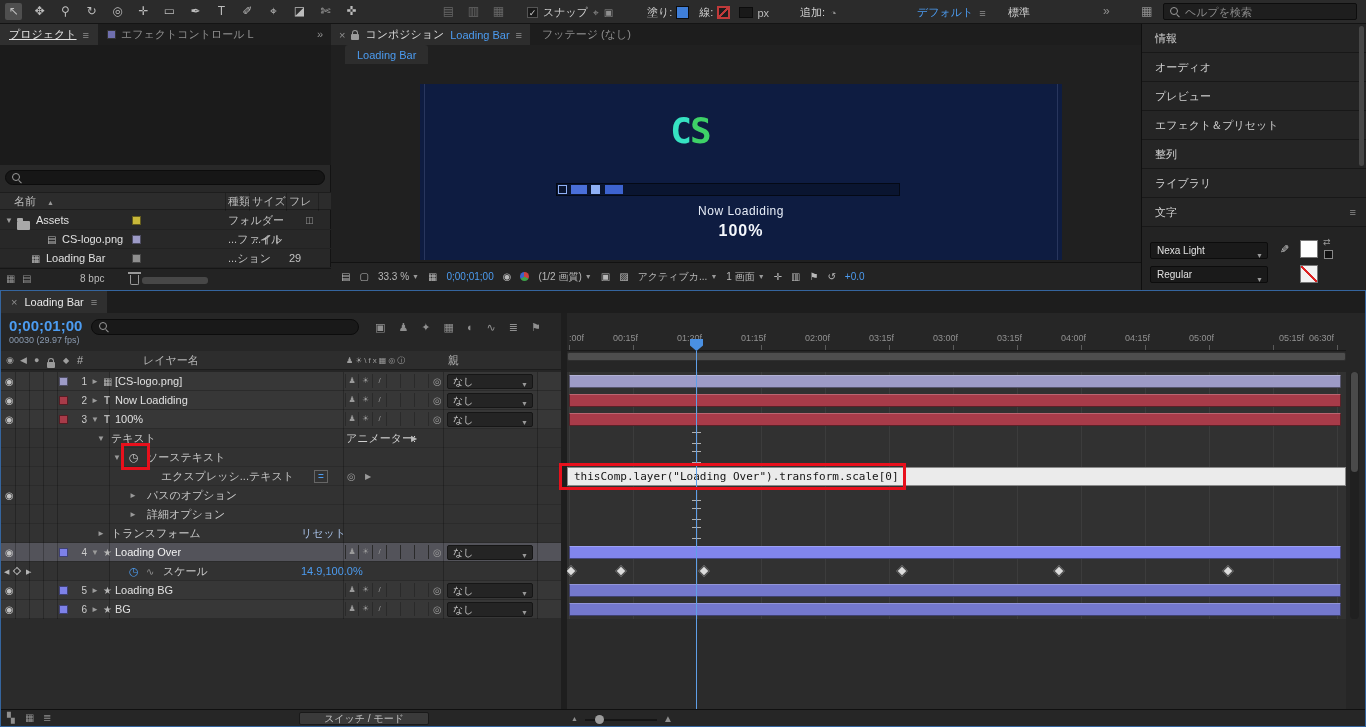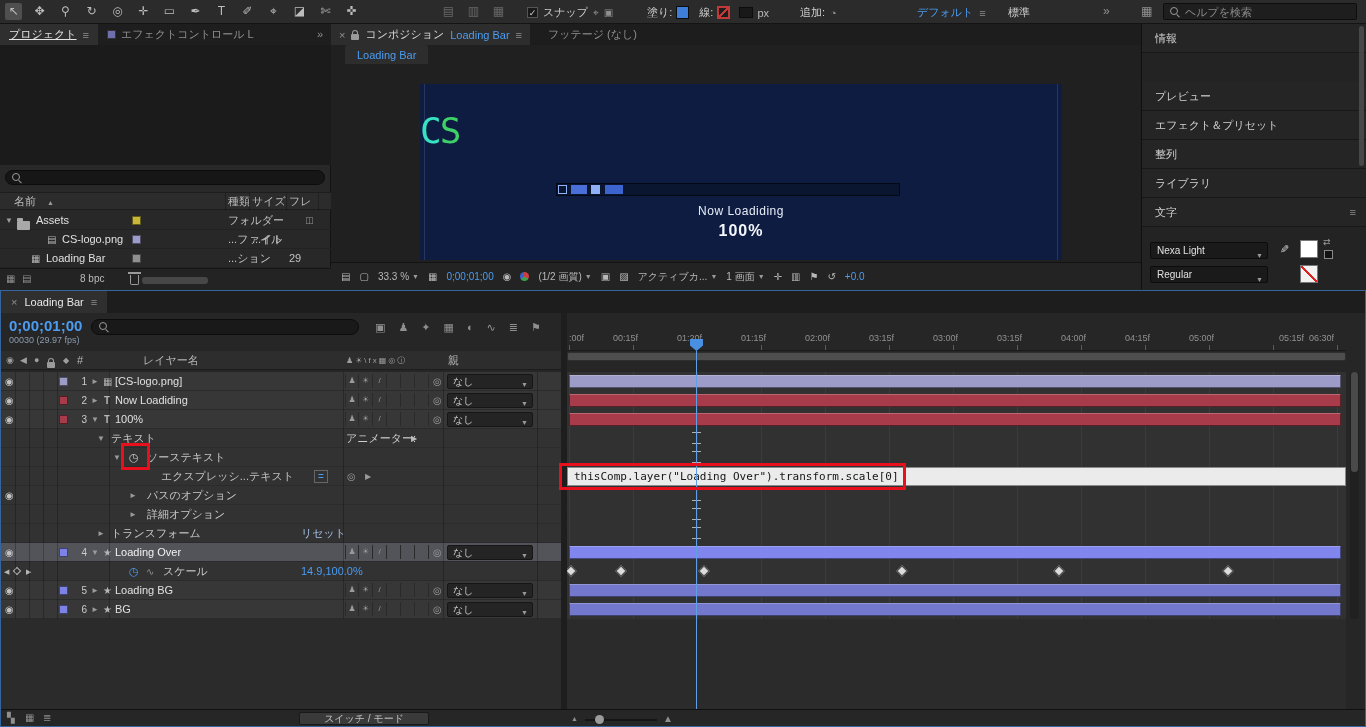--- a/index.html
+++ b/index.html
@@ -169,31 +169,31 @@
 
   <div class="a" style="left:331px;top:24px;width:810px;height:266px;background:#202020">
     <div class="a" style="left:0;top:0;width:810px;height:21px;background:#1d1d1d;display:flex">
       <div style="background:#2d2d2d;display:flex;align-items:center;gap:6px;padding:0 8px">
         <span class="dim">×</span>
         <span style="margin-top:3px"><span class="lockico"></span></span>
         <span style="color:#d8d8d8">コンポジション</span>
         <span class="blue">Loading Bar</span>
         <span class="dim">≡</span>
       </div>
-      <div style="display:flex;align-items:center;padding:0 18px">
+      <div style="display:flex;align-items:center;padding:0 12px">
         <span class="dim">フッテージ (なし)</span>
       </div>
     </div>
     <div class="a" style="left:14px;top:21px;height:19px;background:#2d2d2d;border-radius:3px 3px 0 0;display:flex;align-items:center;padding:0 12px">
       <span class="blue">Loading Bar</span>
     </div>
     <div class="a" style="left:89px;top:60px;width:642px;height:176px;background:#0e1c41">
       <div class="a" style="left:4px;top:0;width:1px;height:176px;background:rgba(160,180,220,.18)"></div>
       <div class="a" style="right:4px;top:0;width:1px;height:176px;background:rgba(160,180,220,.18)"></div>
-      <div class="a" style="left:0;top:26px;width:540px;font-family:'DejaVu Sans Mono',monospace;font-weight:normal;font-size:36px;letter-spacing:-2px">
+      <div class="a" style="left:0;top:26px;width:540px;text-align:center;font-family:'DejaVu Sans Mono',monospace;font-weight:bold;font-size:36px;letter-spacing:-2px">
         <span style="color:#36e2c2">C</span><span style="color:#3ed167">S</span>
       </div>
       <div class="a" style="left:136px;top:99px;width:344px;height:13px;background:#0a1530;border:1px solid rgba(0,0,0,.55)">
         <span class="a" style="left:1px;top:1px;width:9px;height:9px;border:1px solid #8fb0f5"></span>
         <span class="a" style="left:14px;top:1px;width:16px;height:9px;background:#4a6fd8"></span>
         <span class="a" style="left:34px;top:1px;width:9px;height:9px;background:#8fb0f5"></span>
         <span class="a" style="left:48px;top:1px;width:18px;height:9px;background:#3d63cf"></span>
       </div>
       <div class="a" style="left:0;top:120px;width:642px;text-align:center;color:#e6ecf7;font-size:12px;letter-spacing:.5px">Now Loadiding</div>
       <div class="a" style="left:0;top:138px;width:642px;text-align:center;color:#f4f7fc;font-size:16px;font-weight:bold;letter-spacing:1px">100%</div>
@@ -232,20 +232,21 @@
       <span class="sb-item dim">⚑</span>
       <span class="sb-item dim">↺</span>
       <span class="sb-item">
           <span class="blue">+0.0</span>
         </span>
     </div>
   </div>
 
   <div class="a" style="left:1141px;top:24px;width:225px;height:266px;background:#232323;border-left:1px solid #0f0f0f">
     <div class="rp-row" style="top:0"><span>情報</span></div>
+    <div class="rp-row" style="top:29px"><span>オーディオ</span></div>
     <div class="rp-row" style="top:58px"><span>プレビュー</span></div>
     <div class="rp-row" style="top:87px"><span>エフェクト＆プリセット</span></div>
     <div class="rp-row" style="top:116px"><span>整列</span></div>
     <div class="rp-row" style="top:145px"><span>ライブラリ</span></div>
     <div class="rp-row" style="top:174px"><span>文字</span><span class="a dim" style="right:10px;top:0">≡</span></div>
     <div class="a dd" style="left:8px;top:218px;width:118px;height:17px;line-height:15px;padding:0 6px">
       <span style="font-size:10px;color:#e0e0e0">Nexa Light</span>
       <span class="a carat" style="right:4px;top:5px">▼</span>
     </div>
     <span class="a" style="left:138px;top:219px;color:#c9c9c9;display:inline-block;transform:scaleX(-1)">✎</span>

